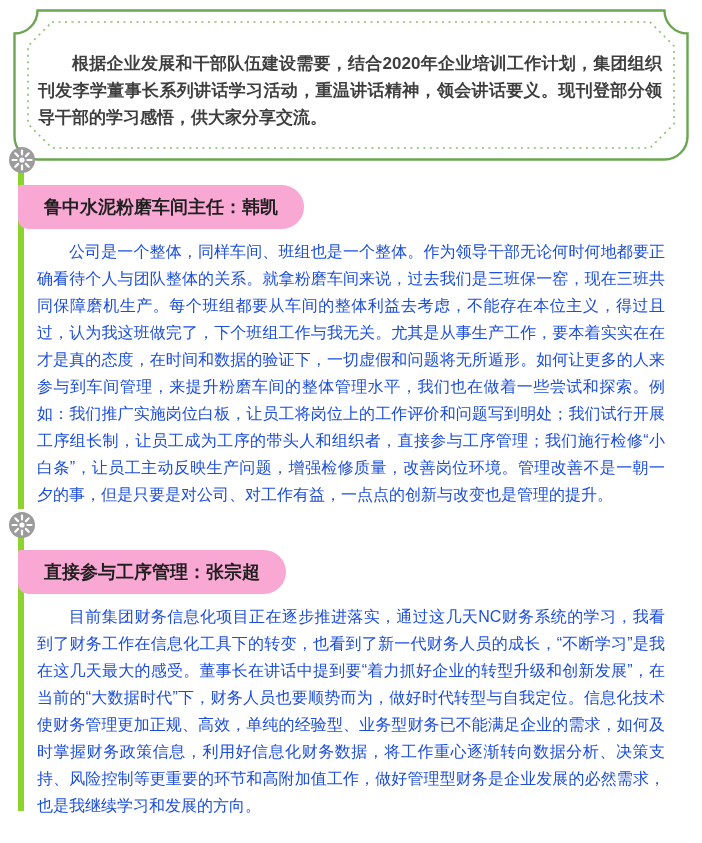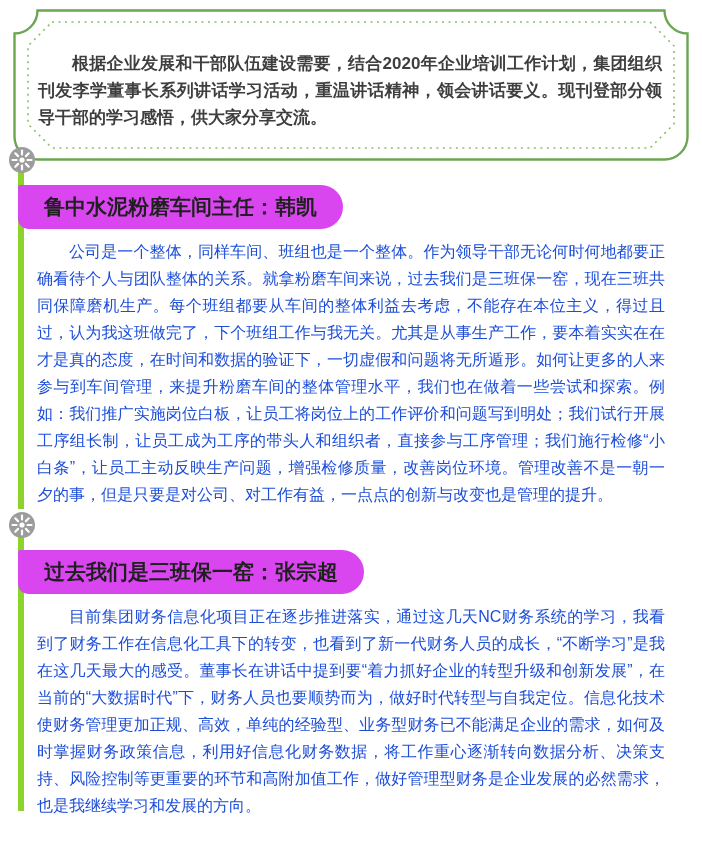--- a/index.html
+++ b/index.html
@@ -19,22 +19,22 @@
   
   .section{position:relative;}
   .section-1{margin-top:18px;height:361px;}
   .section-2{margin-top:4px;height:299px;}
   .spark-icon{position:absolute;left:9px;top:0;width:26px;height:26px;}
   .rail{position:absolute;left:18px;top:24px;width:6px;background:#8cd32b;}
   .section-1 .rail{height:338px;}
   .section-2 .rail{height:275px;}
   .badge{
     position:relative;display:inline-block;margin:38px 0 0 18px;
-    background:#d946ef;color:#1f1f1f;
-    font-size:21px;font-weight:bold;line-height:18px;
+    background:#f9a8d4;color:#1f1f1f;
+    font-size:18px;font-weight:bold;line-height:18px;
     padding:13px 26px;border-radius:2px 22px 22px 10px;
     white-space:nowrap;
   }
   .body-text{
     margin:9px 13px 0 37px;width:628px;
     font-size:16px;line-height:27px;color:#1d4ed8;
     text-align:justify;text-indent:2em;
   }
 </style>
 </head>
@@ -79,15 +79,15 @@
       <line x1="13" y1="18.5" x2="13" y2="22.5"></line>
       <line x1="3.5" y1="13" x2="7.5" y2="13"></line>
       <line x1="18.5" y1="13" x2="22.5" y2="13"></line>
       <line x1="6.3" y1="6.3" x2="9.1" y2="9.1"></line>
       <line x1="16.9" y1="16.9" x2="19.7" y2="19.7"></line>
       <line x1="19.7" y1="6.3" x2="16.9" y2="9.1"></line>
       <line x1="9.1" y1="16.9" x2="6.3" y2="19.7"></line>
     </g>
     <circle cx="13" cy="13" r="2.6" fill="#ffffff"></circle>
   </svg>
-  <div class="badge">过去我们是三班保一窑：张宗超</div>
+  <div class="badge">直接参与工序管理：张宗超</div>
   <div class="body-text">目前集团财务信息化项目正在逐步推进落实，通过这几天NC财务系统的学习，我看到了财务工作在信息化工具下的转变，也看到了新一代财务人员的成长，“不断学习”是我在这几天最大的感受。董事长在讲话中提到要“着力抓好企业的转型升级和创新发展”，在当前的“大数据时代”下，财务人员也要顺势而为，做好时代转型与自我定位。信息化技术使财务管理更加正规、高效，单纯的经验型、业务型财务已不能满足企业的需求，如何及时掌握财务政策信息，利用好信息化财务数据，将工作重心逐渐转向数据分析、决策支持、风险控制等更重要的环节和高附加值工作，做好管理型财务是企业发展的必然需求，也是我继续学习和发展的方向。</div>
 </div>
 
 </body></html>

